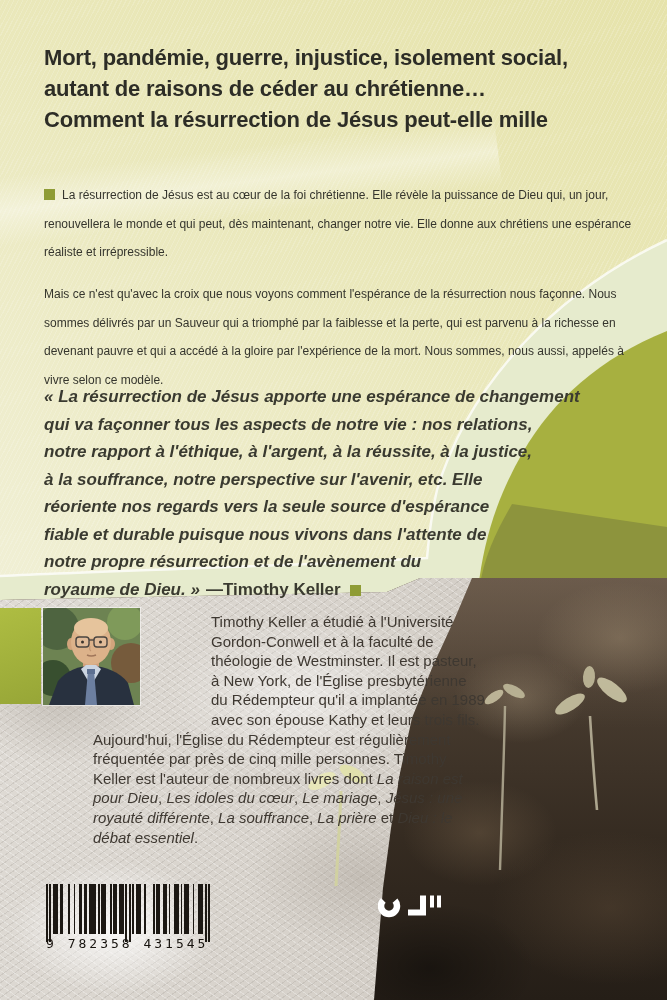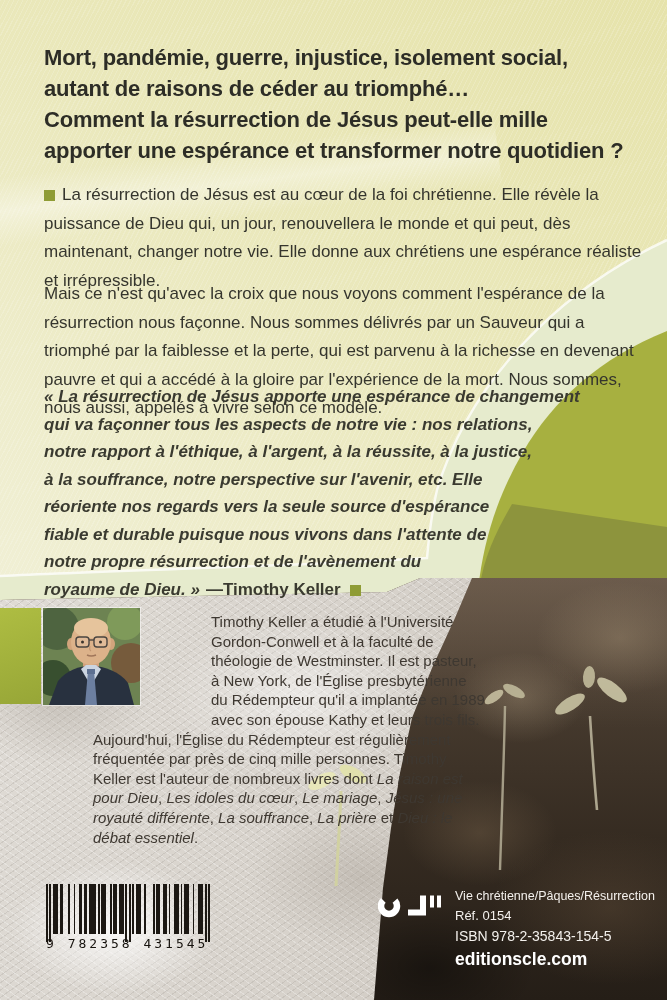--- a/index.html
+++ b/index.html
@@ -15,21 +15,21 @@
     transform:rotate(-7deg);
     background:linear-gradient(180deg,rgba(255,255,255,0) 0%,rgba(255,255,255,.38) 50%,rgba(255,255,255,0) 100%);}
 
   .swoosh{position:absolute;left:0;top:0;z-index:1;}
 
   
   .headline{position:absolute;left:44px;top:42px;width:600px;z-index:6;
     font-size:22px;line-height:31px;font-weight:bold;color:#2d2d26;letter-spacing:-.2px;}
   .headline span{display:block;white-space:nowrap;}
   .para{position:absolute;left:44px;width:600px;z-index:6;
-    font-size:17px;line-height:28.5px;color:#35352d;}
+    font-size:12px;line-height:28.5px;color:#35352d;}
   .p1{top:181px;}
   .p2{top:280px;}
   .sq{display:inline-block;width:11px;height:11px;background:#8f9c35;}
   .p1 .sq{margin-right:7px;transform:translateY(1px);}
   .quote{position:absolute;left:44px;top:383px;width:580px;z-index:6;
     font-size:17px;line-height:27.5px;font-style:italic;color:#3a3a30;font-weight:bold;}
   .q-shape{float:right;width:175px;height:205px;
     shape-outside:polygon(100% 0,60% 25%,8% 100%,100% 100%);}
   .q-attr{font-style:normal;margin-left:6px;}
   .quote .sq{margin-left:9px;transform:translateY(1px);}
@@ -91,23 +91,22 @@
 
   <svg class="swoosh" width="667" height="620" viewBox="0 0 667 620">
     <path d="M667,240 C560,290 470,380 437,490 C430,520 428,548 427,558 C300,566 120,570 0,576 L0,620 L667,620 Z" fill="#e6ebcd"></path>
     <path d="M667,240 C560,290 470,380 437,490 C430,520 428,548 427,558 C300,566 120,570 0,576" fill="none" stroke="rgba(255,255,255,0.75)" stroke-width="2.5"></path>
     <path d="M667,331 C600,358 553,400 523,452 C500,492 484,535 478,590 L667,590 Z" fill="#a7b040"></path>
     <path d="M667,527 L512,504 C496,532 484,556 479,590 L667,590 Z" fill="#8d943d"></path>
   </svg>
 
   <div class="headline">
     <span>Mort, pandémie, guerre, injustice, isolement social,</span>
-    <span>autant de raisons de céder au triomphé…</span>
+    <span>autant de raisons de céder au chrétienne…</span>
     <span>Comment la résurrection de Jésus peut-elle mille</span>
-    <span>apporter une espérance et transformer notre quotidien ?</span>
   </div>
 
   <div class="para p1"><span class="sq"></span><span>La résurrection de Jésus est au cœur de la foi chrétienne. Elle révèle la puissance de Dieu qui, un jour, renouvellera le monde et qui peut, dès maintenant, changer notre vie. Elle donne aux chrétiens une espérance réaliste et irrépressible.</span></div>
   <div class="para p2">Mais ce n'est qu'avec la croix que nous voyons comment l'espérance de la résurrection nous façonne. Nous sommes délivrés par un Sauveur qui a triomphé par la faiblesse et la perte, qui est parvenu à la richesse en devenant pauvre et qui a accédé à la gloire par l'expérience de la mort. Nous sommes, nous aussi, appelés à vivre selon ce modèle.</div>
 
   <div class="quote">
     <div class="q-shape"></div>
     <span class="q-text">« La résurrection de Jésus apporte une espérance de changement qui va façonner tous les aspects de notre vie : nos relations, notre rapport à l'éthique, à l'argent, à la réussite, à la justice, à la souffrance, notre perspective sur l'avenir, etc. Elle réoriente nos regards vers la seule source d'espérance fiable et durable puisque nous vivons dans l'attente de notre propre résurrection et de l'avènement du royaume de Dieu. »</span><span class="q-attr">—Timothy Keller</span><span class="sq"></span>
   </div>
 
@@ -226,20 +225,14 @@
       </svg>
     <div class="bc-digits">9 782358 431545</div>
   </div>
 
   <svg class="logo" width="64" height="26" viewBox="0 0 64 26">
     <circle cx="11" cy="14" r="8" fill="none" stroke="#ffffff" stroke-width="6.5" stroke-dasharray="31.2 13"></circle>
     <path d="M30,20.5 H48 M45,20.5 V3.5" stroke="#ffffff" stroke-width="6" fill="none"></path>
     <rect x="52" y="3.5" width="4" height="12" fill="#ffffff"></rect>
     <rect x="59" y="3.5" width="4" height="12" fill="#ffffff"></rect>
   </svg>
-  <div class="pub">
-    <div class="pub-cat">Vie chrétienne/Pâques/Résurrection</div>
-    <div class="pub-ref">Réf. 0154</div>
-    <div class="pub-isbn">ISBN 978-2-35843-154-5</div>
-    <div class="pub-site">editionscle.com</div>
-  </div>
 
 </div>
 
 </body></html>

